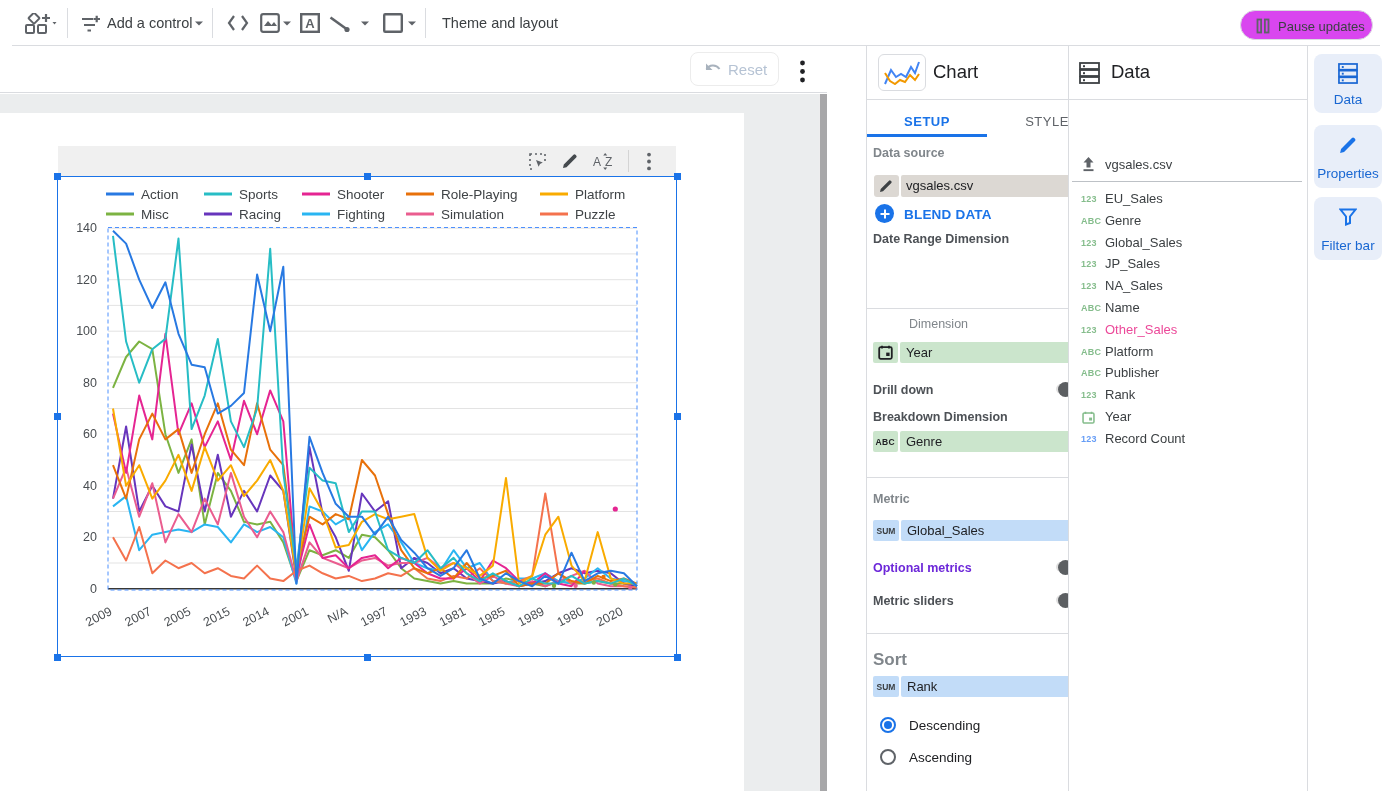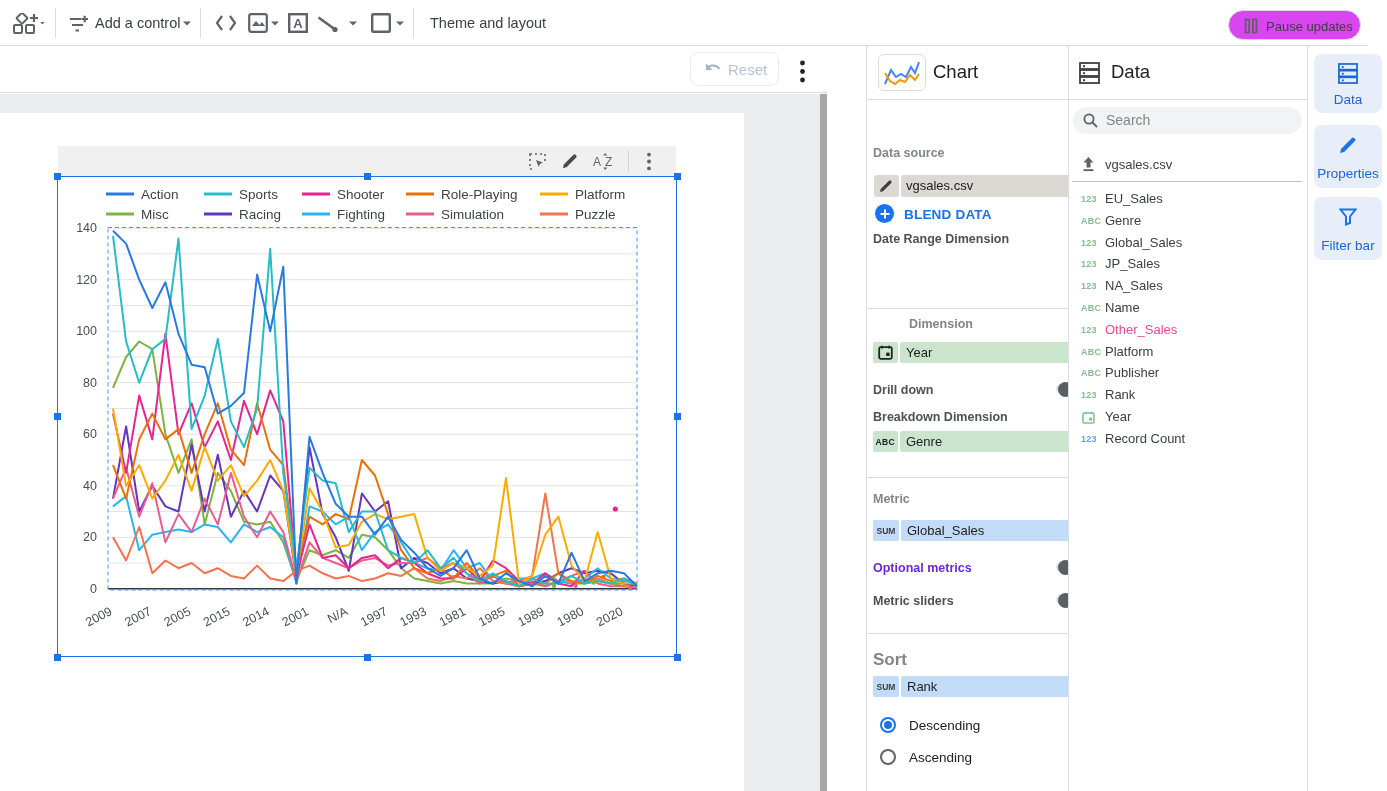--- a/index.html
+++ b/index.html
@@ -3,21 +3,21 @@
 <meta charset="utf-8">
 <style>
 *{margin:0;padding:0;box-sizing:border-box;font-family:"Liberation Sans",sans-serif;}
 body{width:1387px;height:791px;position:relative;overflow:hidden;background:#fff;}
 .abs{position:absolute;}
 .sep{position:absolute;width:1px;background:#dadce0;}
 </style>
 </head>
 <body>
 
-<div class="abs" style="left:0;top:0;width:1368px;height:46px;background:#fff;border-bottom:1px solid #dadce0;">
+<div class="abs" style="left:12px;top:0;width:1368px;height:46px;background:#fff;border-bottom:1px solid #dadce0;">
   <svg class="abs" style="left:13px;top:13px;" width="32" height="22" viewBox="0 0 32 22">
     <rect x="1" y="12" width="8" height="8" rx="1" fill="none" stroke="#5f6368" stroke-width="2"></rect>
     <rect x="13" y="12" width="8" height="8" rx="1" fill="none" stroke="#5f6368" stroke-width="2"></rect>
     <rect x="5" y="1.2" width="8" height="8" rx="1" transform="rotate(45 9 5.2)" fill="none" stroke="#5f6368" stroke-width="2"></rect>
     <path d="M17 5 H25 M21 1 V9" stroke="#5f6368" stroke-width="2.2" fill="none"></path>
     <path d="M27.5 9 l4 0 l-2 2.6 z" fill="#5f6368"></path>
   </svg>
   <div class="sep" style="left:55px;top:8px;height:30px;"></div>
   <svg class="abs" style="left:69px;top:13px;" width="20" height="20" viewBox="0 0 20 20">
     <path d="M1 6 H12 M3 12 H14 M6.5 17.5 H10" stroke="#5f6368" stroke-width="2.2" fill="none"></path>
@@ -208,41 +208,46 @@
         <polyline points="1,23 7,9 12,16 17,13 22,16 27,6 31,12 35,1" fill="none" stroke="#4285f4" stroke-width="2"></polyline>
         <polyline points="1,12 6,20 11,23 16,19 21,21 26,14 31,19 35,13" fill="none" stroke="#f29900" stroke-width="2"></polyline>
       </svg>
     </div>
     <div class="abs" style="left:66px;top:15px;font-size:18.5px;color:#202124;">Chart</div>
     <svg class="abs" style="left:219px;top:20px;" width="14" height="9" viewBox="0 0 14 9">
         <path d="M1 1 L7 7.5 L13 1" fill="none" stroke="#5f6368" stroke-width="2"></path>
       </svg>
   </div>
 
+  <div class="abs" style="left:0;top:54px;width:240px;height:37px;">
+    <div class="abs" style="left:0;top:14px;width:120px;text-align:center;font-size:13px;letter-spacing:.5px;font-weight:bold;color:#1a73e8;">SETUP</div>
+    <div class="abs" style="left:120px;top:14px;width:120px;text-align:center;font-size:13px;letter-spacing:.5px;color:#5f6368;">STYLE</div>
+    <div class="abs" style="left:0;top:34px;width:120px;height:3px;background:#1a73e8;"></div>
+  </div>
   <div class="abs" style="left:6px;top:100px;font-size:12.5px;color:#80868b;font-weight:bold;">Data source</div>
 
   <div class="abs" style="left:7px;top:129px;width:25px;height:22px;background:#dcd8d3;border-radius:3px;">
     <svg class="abs" style="left:5px;top:4px;" width="14" height="14" viewBox="0 0 14 14">
         <path d="M1 13 L1.7 10 L10 1.7 a1.2 1.2 0 0 1 1.7 0 l0.6 0.6 a1.2 1.2 0 0 1 0 1.7 L4 12.3 Z" fill="#3c4043"></path>
       </svg>
   </div>
   <div class="abs" style="left:34px;top:129px;width:193px;height:22px;background:#dcd8d3;border-radius:2px 11px 11px 2px;">
     <div class="abs" style="left:5px;top:3px;font-size:13px;color:#202124;">vgsales.csv</div>
   </div>
   <div class="abs" style="left:8px;top:158px;width:19px;height:19px;border-radius:50%;background:#1a73e8;">
     <svg class="abs" style="left:4.5px;top:4.5px;" width="10" height="10" viewBox="0 0 10 10">
         <path d="M5 0.5 V9.5 M0.5 5 H9.5" stroke="#fff" stroke-width="2"></path>
       </svg>
   </div>
   <div class="abs" style="left:37px;top:161px;font-size:13.5px;color:#1a73e8;font-weight:bold;letter-spacing:.2px;">BLEND DATA</div>
 
   <div class="abs" style="left:213px;top:161px;width:12px;height:12px;border:1.3px solid #80868b;border-radius:50%;font-size:9px;color:#80868b;text-align:center;line-height:12px;">?</div>
   <div class="abs" style="left:6px;top:186px;font-size:12.5px;color:#4d5156;font-weight:bold;">Date Range Dimension</div>
   <div class="abs" style="left:0;top:262px;width:240px;height:1px;background:#dadce0;"></div>
-  <div class="abs" style="left:6px;top:271px;font-size:12.5px;color:#80868b;font-weight:bold;padding-left:36px;">Dimension</div>
+  <div class="abs" style="left:6px;top:271px;font-size:12.5px;color:#80868b;font-weight:normal;padding-left:36px;">Dimension</div>
 
   <div class="abs" style="left:6px;top:296px;width:24.5px;height:21px;background:#cbe5cc;border-radius:2px;">
     <svg class="abs" style="left:5px;top:3px;" width="15" height="15" viewBox="0 0 15 15">
       <rect x="1.2" y="2.2" width="12.6" height="11.6" rx="1.5" fill="none" stroke="#202124" stroke-width="1.8"></rect>
       <path d="M4 0.8 V3.4 M11 0.8 V3.4" stroke="#202124" stroke-width="1.8"></path>
       <rect x="8.2" y="7.6" width="3.4" height="3.4" fill="#202124"></rect>
     </svg>
   </div>
   <div class="abs" style="left:33px;top:296px;width:193px;height:21px;background:#cbe5cc;border-radius:2px;">
     <div class="abs" style="left:6px;top:2.5px;font-size:13px;color:#202124;">Year</div>
@@ -298,27 +303,20 @@
       <rect x="1" y="1" width="19" height="6" fill="none" stroke="#3c4043" stroke-width="1.8"></rect>
       <rect x="1" y="8" width="19" height="6" fill="none" stroke="#3c4043" stroke-width="1.8"></rect>
       <rect x="1" y="15" width="19" height="6" fill="none" stroke="#3c4043" stroke-width="1.8"></rect>
       <rect x="4" y="3.2" width="2" height="2" fill="#3c4043"></rect>
         <rect x="4" y="10.2" width="2" height="2" fill="#3c4043"></rect>
         <rect x="4" y="17.2" width="2" height="2" fill="#3c4043"></rect>
     </svg>
     <div class="abs" style="left:42px;top:15px;font-size:18.5px;color:#202124;">Data</div>
   </div>
 
-  <div class="abs" style="left:4px;top:61px;width:229px;height:27px;background:#f1f3f4;border-radius:13.5px;">
-    <svg class="abs" style="left:10px;top:6px;" width="15" height="15" viewBox="0 0 15 15">
-      <circle cx="6" cy="6" r="4.6" fill="none" stroke="#5f6368" stroke-width="1.8"></circle>
-      <line x1="9.5" y1="9.5" x2="14" y2="14" stroke="#5f6368" stroke-width="1.8"></line>
-    </svg>
-    <div class="abs" style="left:33px;top:5px;font-size:14px;color:#80868b;">Search</div>
-  </div>
   <div class="abs" style="left:12px;top:110px;">
     <svg width="15" height="16" viewBox="0 0 15 16">
       <path d="M7.5 1 L12.5 6.5 H9.5 V11.5 H5.5 V6.5 H2.5 Z" fill="#5f6368"></path>
       <rect x="2.5" y="13.2" width="10" height="1.9" fill="#5f6368"></rect>
     </svg>
   </div>
   <div class="abs" style="left:36px;top:111px;font-size:13px;color:#3c4043;">vgsales.csv</div>
   <div class="abs" style="left:3px;top:135px;width:230px;height:1px;background:#bdc1c6;"></div>
 <div class="abs" style="left:12px;top:148.0px;width:18px;font-size:9px;font-weight:bold;color:#85bd8c;letter-spacing:.3px;">123</div>
 <div class="abs" style="left:36px;top:145.0px;font-size:13px;color:#3c4043;">EU_Sales</div>

